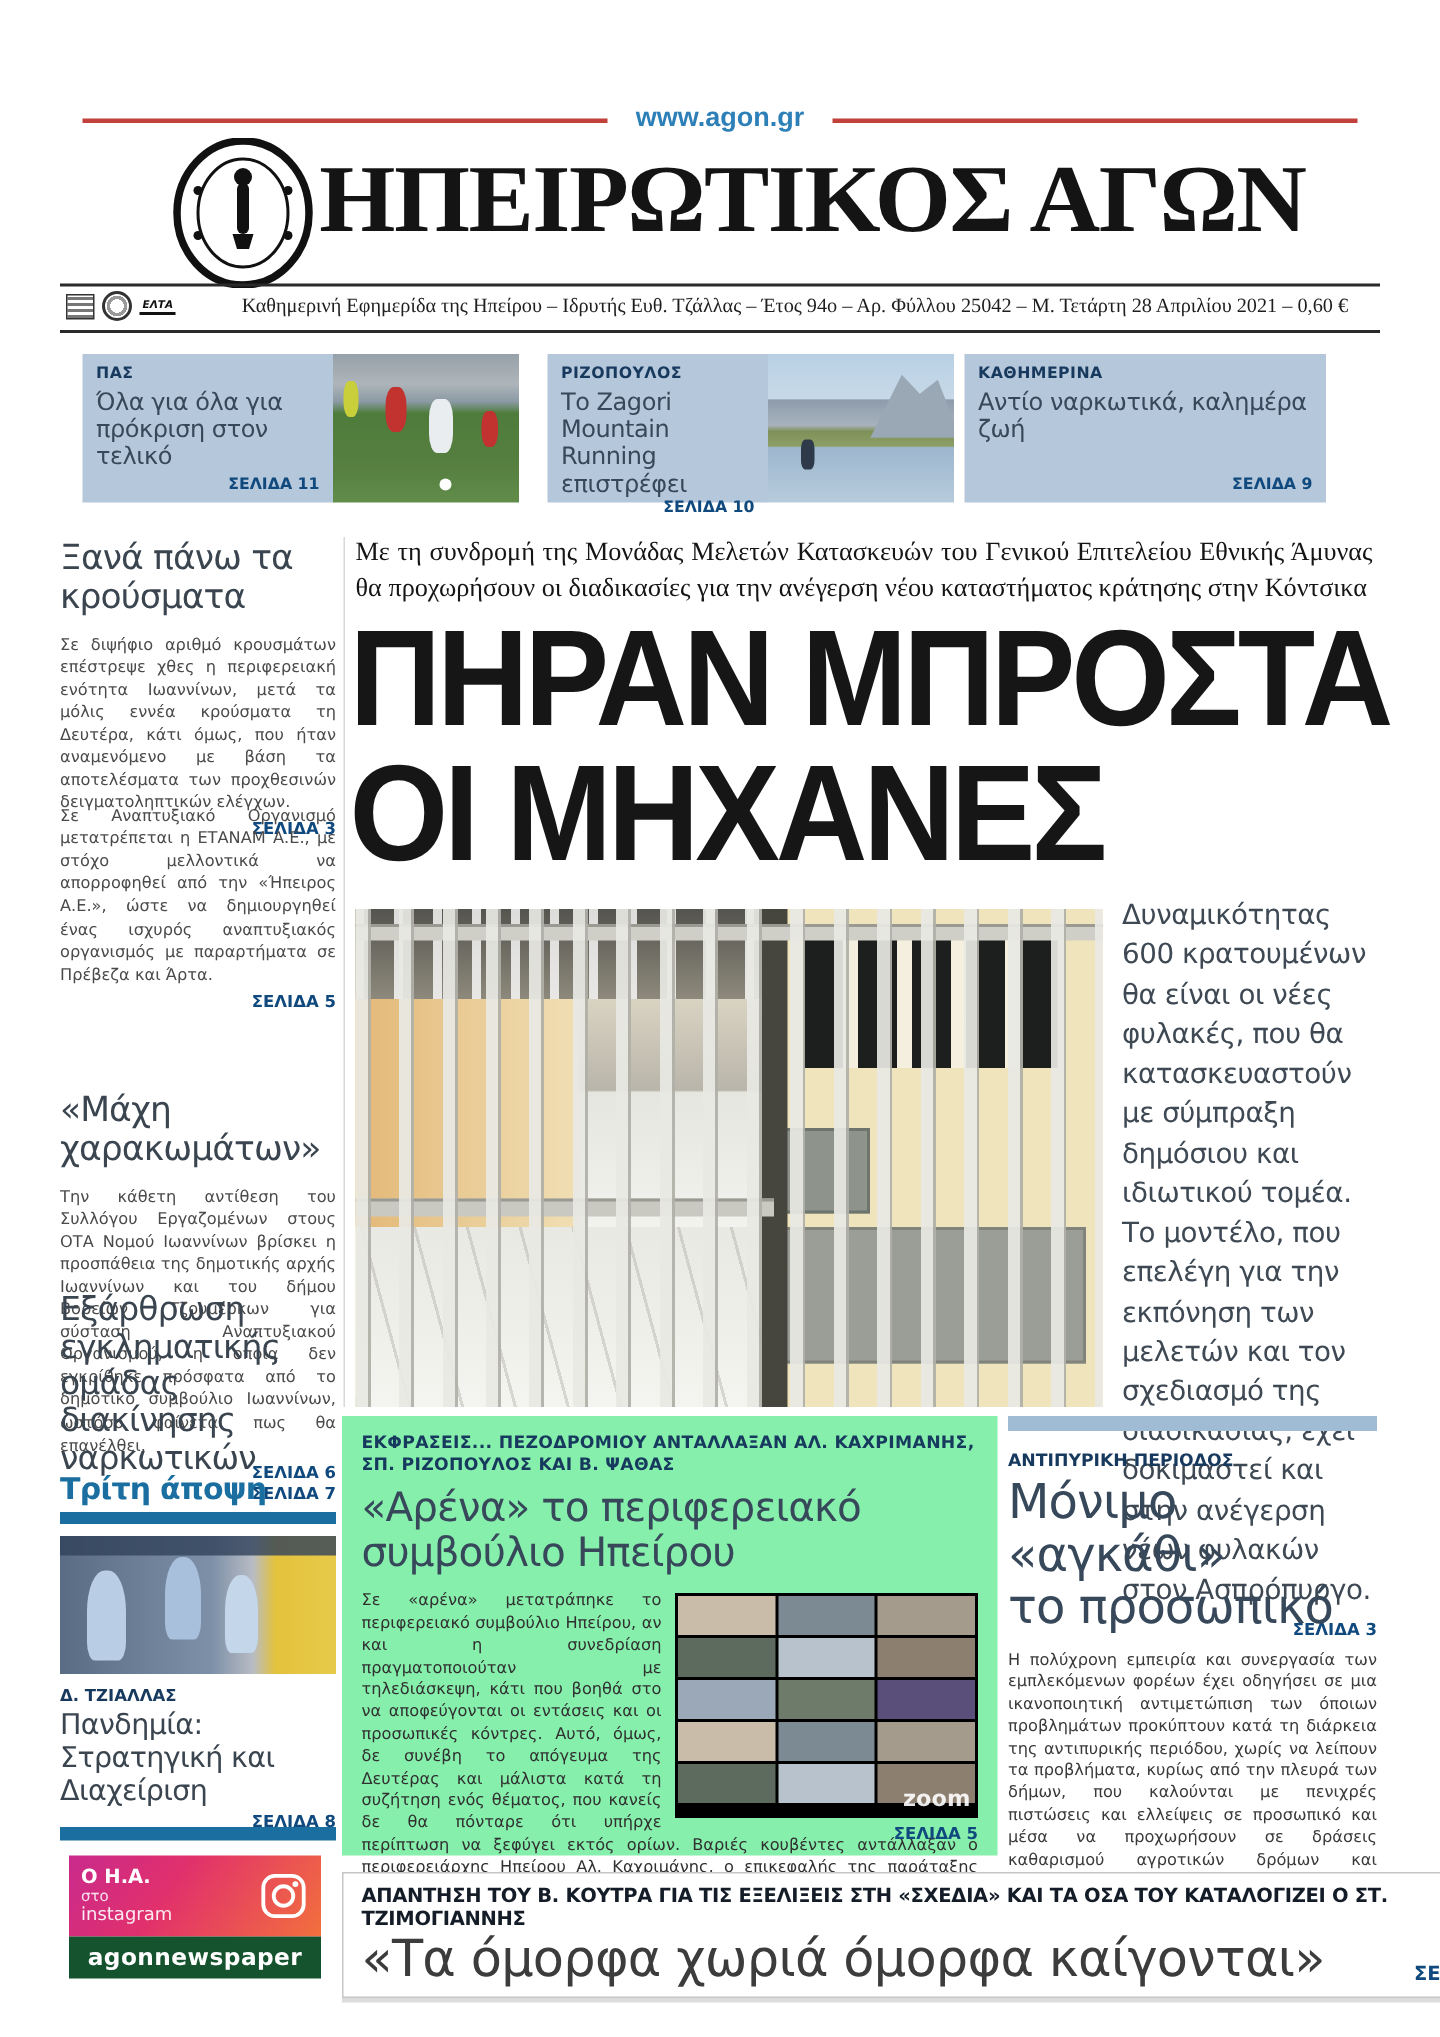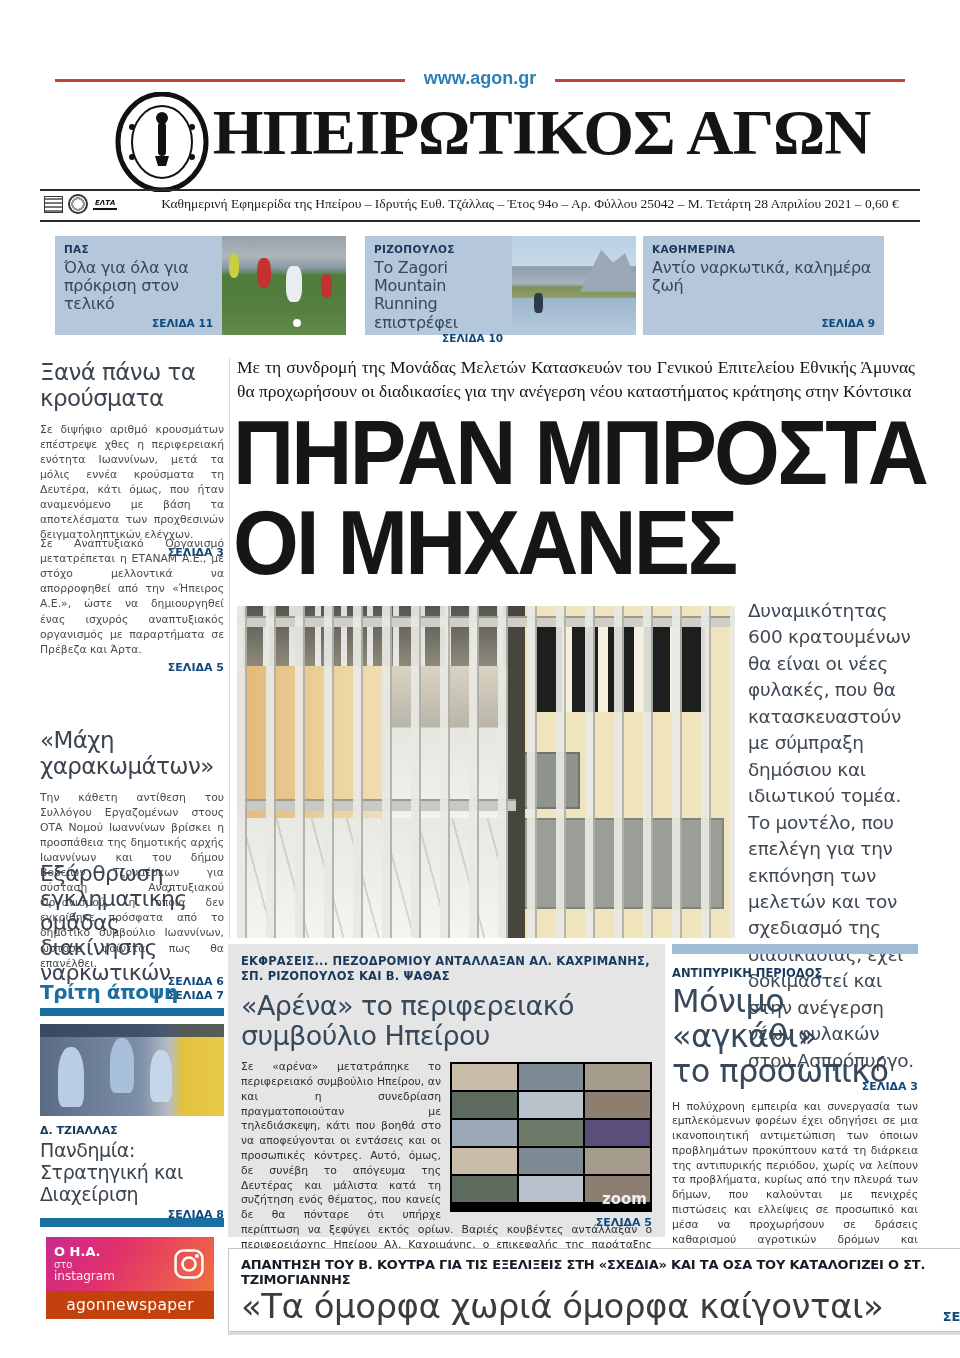--- a/index.html
+++ b/index.html
@@ -75,21 +75,21 @@
   .op-page{margin-top:2px;text-align:right;font-size:11px;font-weight:bold;color:#10497e;}
   .side-divider{position:absolute;left:40px;top:1218px;width:184px;height:9px;background:#1a6fa0;}
   .insta{position:absolute;left:46px;top:1237px;width:168px;height:82px;display:flex;flex-direction:column;}
   .insta-top{flex:1;background:linear-gradient(125deg,#c92a8d 0%,#e1306c 40%,#f2703d 100%);
              display:flex;align-items:center;padding:4px 8px;gap:8px;}
   .insta-lines{color:#fff;line-height:1.1;}
   .il1{font-weight:bold;font-size:13px;}
   .il2{font-size:10px;opacity:.85;}
   .il3{font-size:12px;opacity:.9;}
   .insta-cam{width:34px;height:34px;margin-left:auto;}
-  .insta-bar{height:28px;background:#c2410c;color:#fff;font-weight:normal;font-size:15.5px;
+  .insta-bar{height:28px;background:#14532d;color:#fff;font-weight:bold;font-size:15.5px;
              display:flex;align-items:center;justify-content:center;letter-spacing:.3px;}
 
   .vrule{position:absolute;left:229px;top:358px;width:1px;height:580px;background:#d8d8d8;}
 
   
   .standfirst{position:absolute;left:237px;top:356px;width:678px;
               font-family:"Liberation Serif",serif;font-size:17.5px;line-height:1.35;color:#151515;text-align:justify;}
   .headline{position:absolute;left:233px;top:408px;width:700px;
             font-family:"Liberation Sans",sans-serif;font-weight:bold;font-size:91px;line-height:.99;
             color:#161616;letter-spacing:-3px;transform:scaleX(.93);transform-origin:left top;white-space:nowrap;}
@@ -113,21 +113,21 @@
   .pp-rail-top{position:absolute;left:0;top:3%;width:100%;height:9px;background:#cfcfc7;border-top:2px solid #9a9a92;}
   .pp-rail-mid{position:absolute;left:0;top:58%;width:56%;height:10px;background:#c9c9c1;border-top:2px solid #9a9a92;}
   .pp-bars{position:absolute;left:0;top:0;width:100%;height:100%;
       background:repeating-linear-gradient(90deg,#e9e9e4 0 8px,#b0b0a8 8px 10px,transparent 10px 29px);opacity:.92;}
 
   .aside-main{position:absolute;left:748px;top:598px;width:170px;}
   .aside-body{font-size:18.5px;line-height:1.43;color:#3e4954;letter-spacing:-.3px;}
   .aside-page{margin-top:6px;text-align:right;font-size:11px;font-weight:bold;color:#10497e;}
 
   
-  .council{position:absolute;left:228px;top:944px;width:437px;height:293px;background:#e5e5e5;
+  .council{position:absolute;left:228px;top:944px;width:437px;height:293px;background:#86efac;
            padding:10px 13px;box-sizing:border-box;}
   .c-kicker{font-size:11.5px;font-weight:bold;color:#17395e;line-height:1.3;letter-spacing:.2px;}
   .c-title{margin-top:7px;font-size:27px;line-height:1.12;color:#37485a;letter-spacing:-.6px;}
   .c-body{margin-top:9px;font-size:10.8px;line-height:1.37;color:#303030;text-align:justify;}
   .zoom-grid{float:right;width:202px;height:150px;margin:2px 0 4px 9px;background:#000;position:relative;
              display:grid;grid-template-columns:repeat(3,1fr);grid-template-rows:repeat(5,1fr);gap:2px;padding:2px;box-sizing:border-box;}
   .zt{width:100%;height:100%;}
   .p0{background:#c9bca8;} .p1{background:#7b8a93;} .p2{background:#a59b8c;}
   .p3{background:#5d6b5f;} .p4{background:#b8c2cc;} .p5{background:#8d7f6f;}
   .p6{background:#9aa8b8;} .p7{background:#6e7a6a;} .p8{background:#5a4f7a;}

